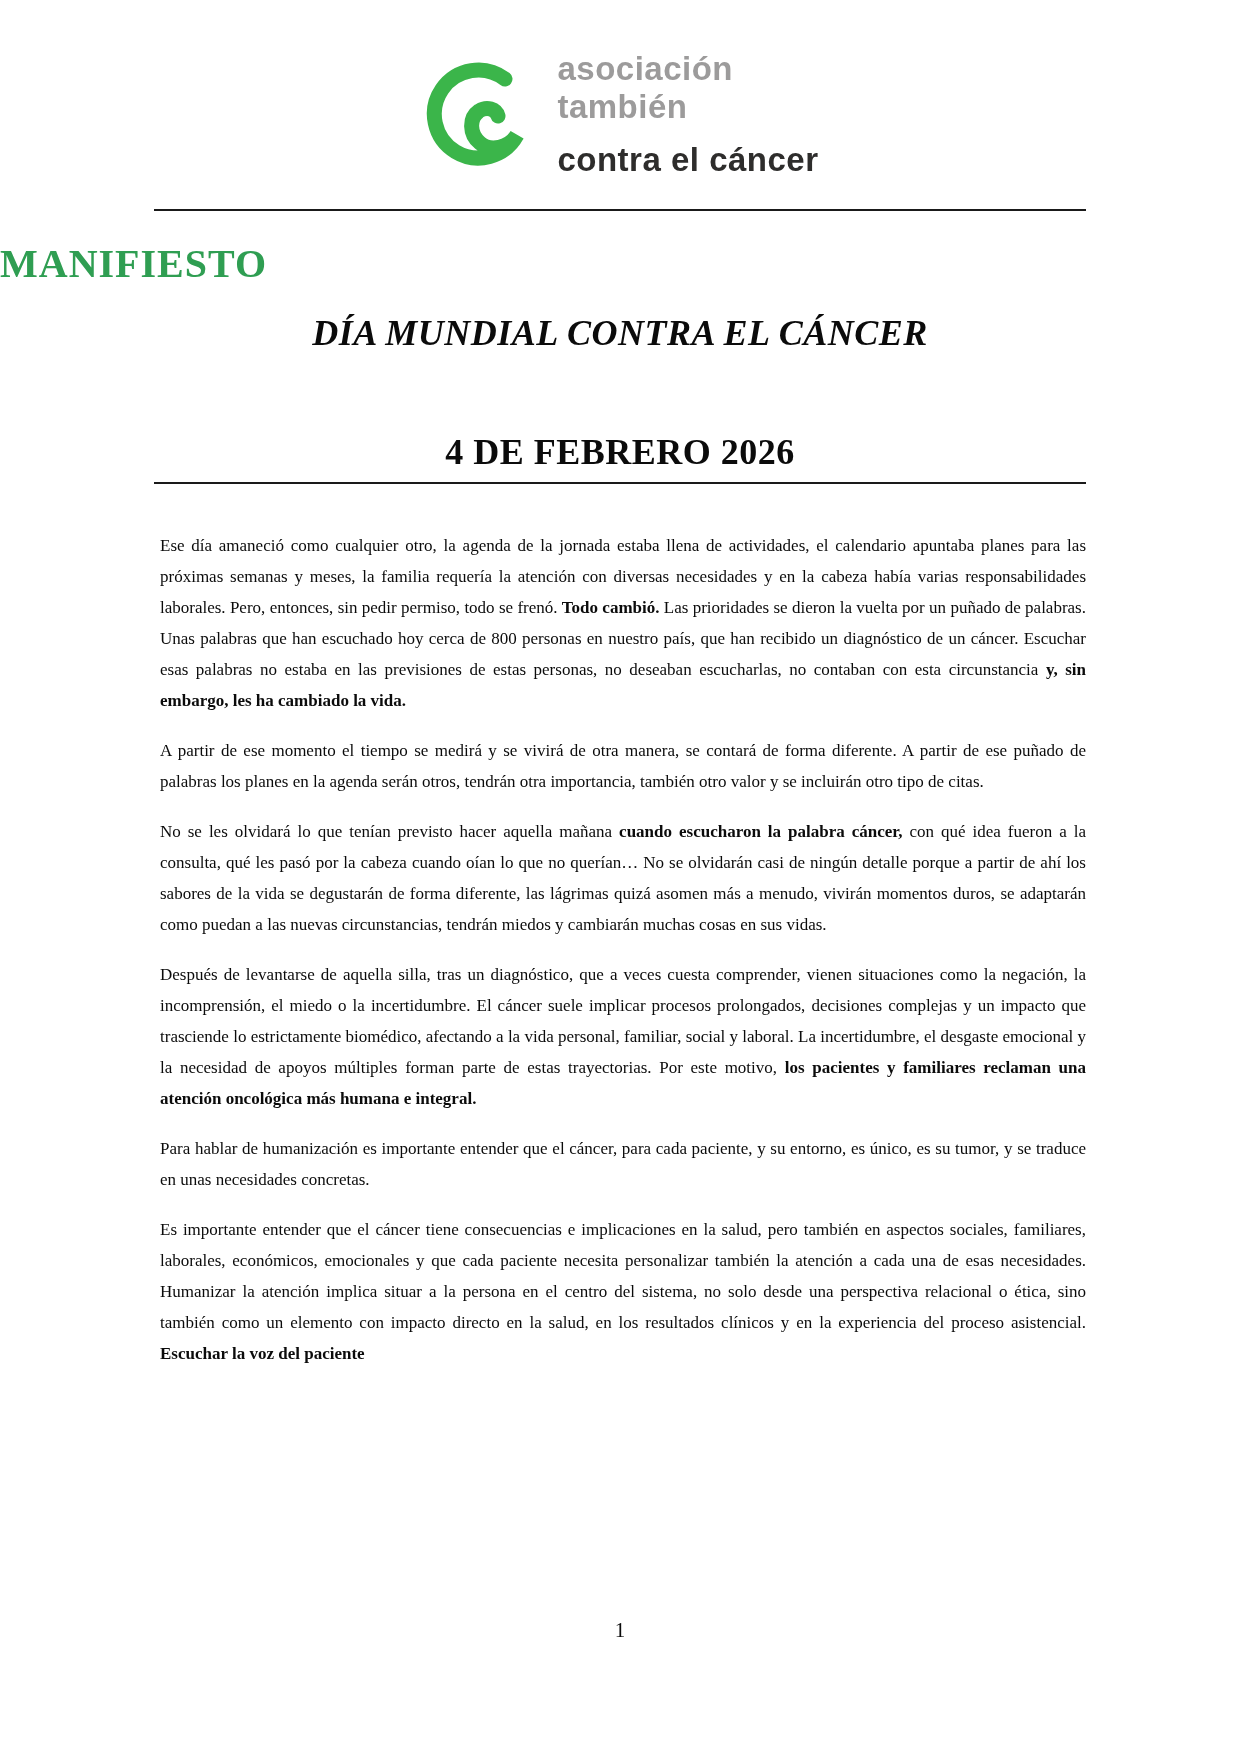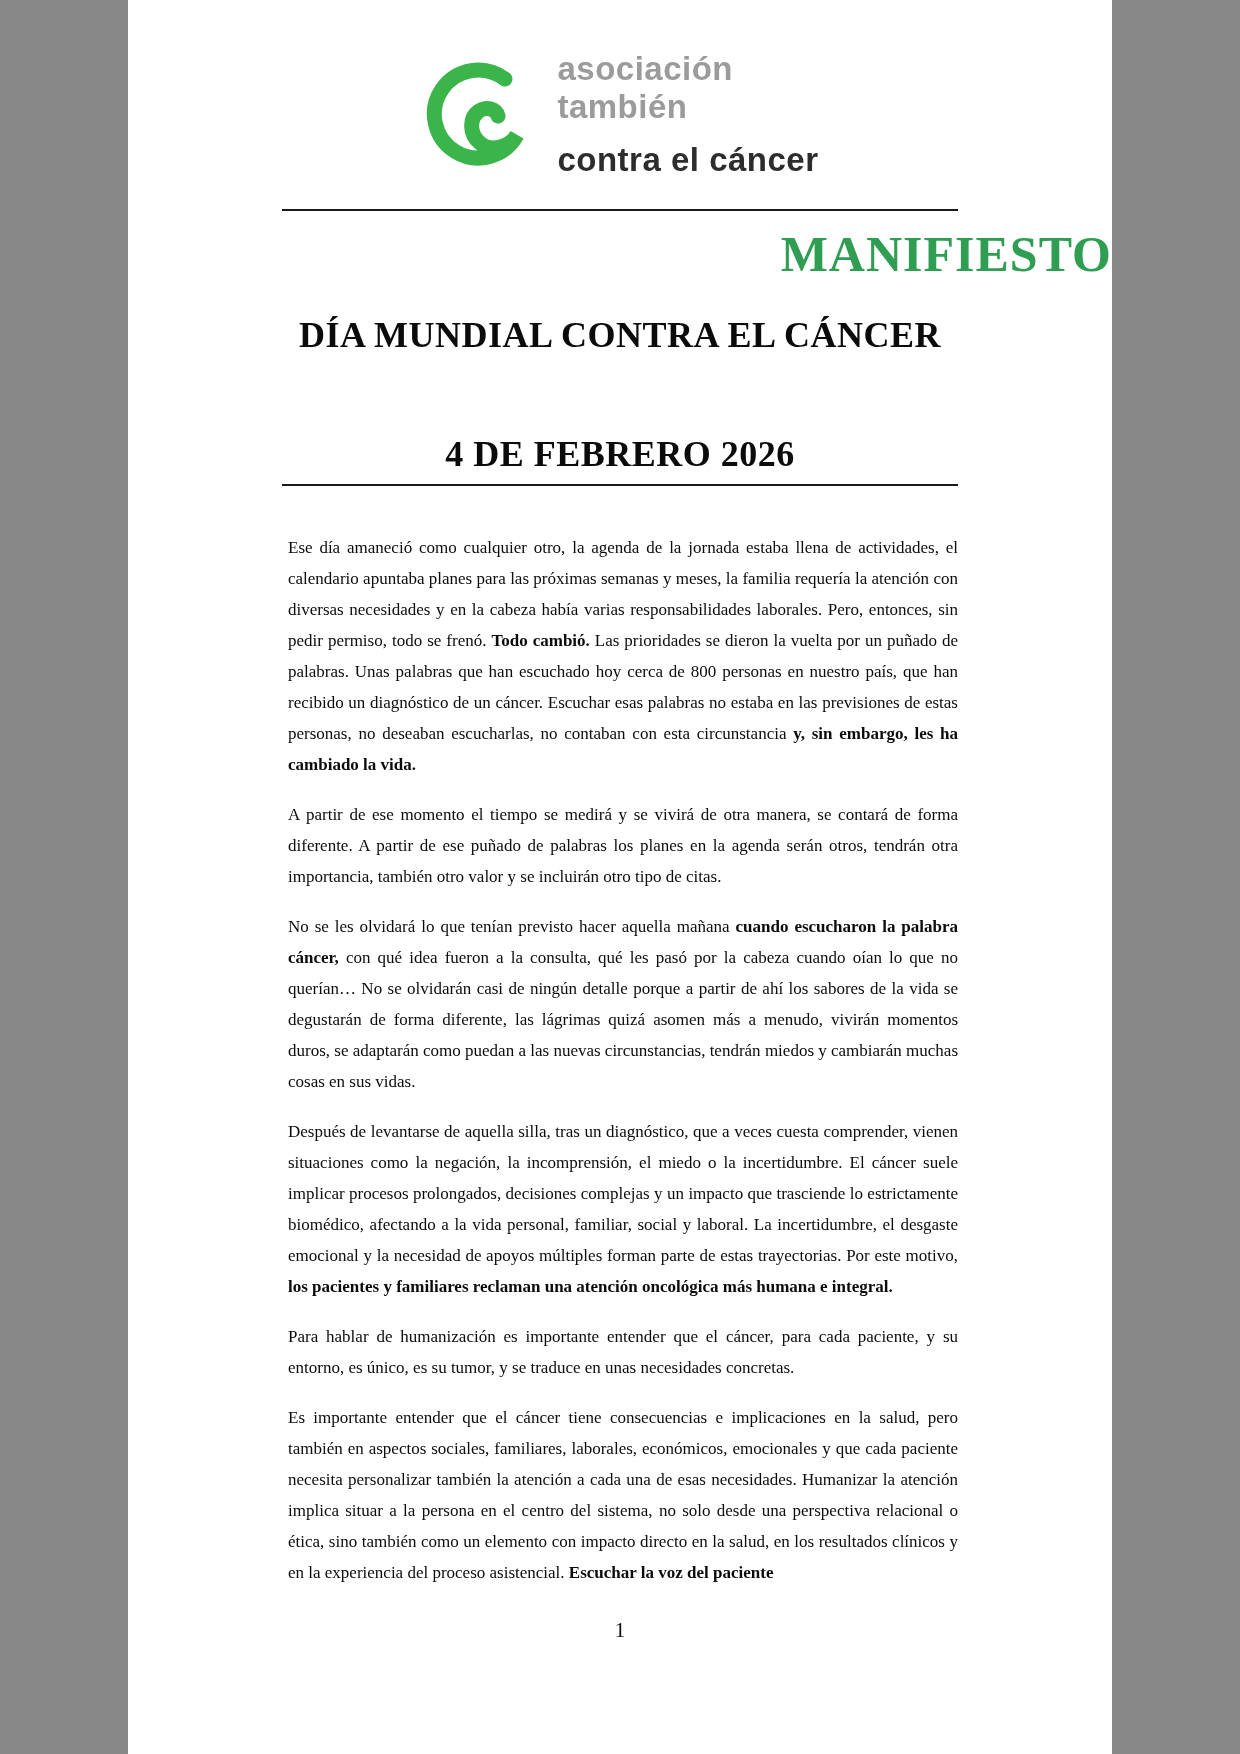--- a/index.html
+++ b/index.html
@@ -1,18 +1,18 @@
 <!DOCTYPE html>
 <html lang="es" style="--title-green: #2f9e52; --logo-gray: #9c9b9b; --logo-dark: #2e2d2c;"><head>
 <meta charset="utf-8">
 <style>
   html,body{margin:0;padding:0;background:#888;}
   .page{
     position:relative;
-    width:984px;height:1754px;
+    width:1240px;height:1754px;
     margin:0 auto;
     background:#ffffff;
     font-family:"Liberation Serif", serif;
     color:#0b0b0b;
     overflow:hidden;
   }
   
   .logo-row{
     margin-top:50px;
     display:flex;
@@ -33,38 +33,38 @@
   
   .rule{
     height:0;
     border-top:2px solid #1a1a1a;
     margin:0 154px;
   }
   .rule-top{margin-top:30px;}
   .rule-bottom{margin-top:8px;}
   
   .doc-title{
-    margin:8px 0 0 0;
-    text-align:right;
-    font-size:50px;
+    margin:18px 0 0 0;
+    text-align:left;
+    font-size:40px;
     line-height:70px;
     font-weight:700;
     letter-spacing:1px;
     color:var(--title-green,#2f9e52);
   }
   .doc-subtitle{
     margin:0;
     text-align:center;
     font-size:36px;
     line-height:44px;
     font-weight:700;
     color:#0b0b0b;
     letter-spacing:0.5px;
   }
-  .doc-subtitle.first{margin-top:24px;}
+  .doc-subtitle.first{margin-top:12px;font-style:italic;}
   .doc-subtitle.second{margin-top:75px;}
   
   .body-text{
     margin:46px 154px 0 160px;
     font-size:17px;
     line-height:31px;
     text-align:justify;
   }
   .body-text p{
     margin:0 0 19px 0;

